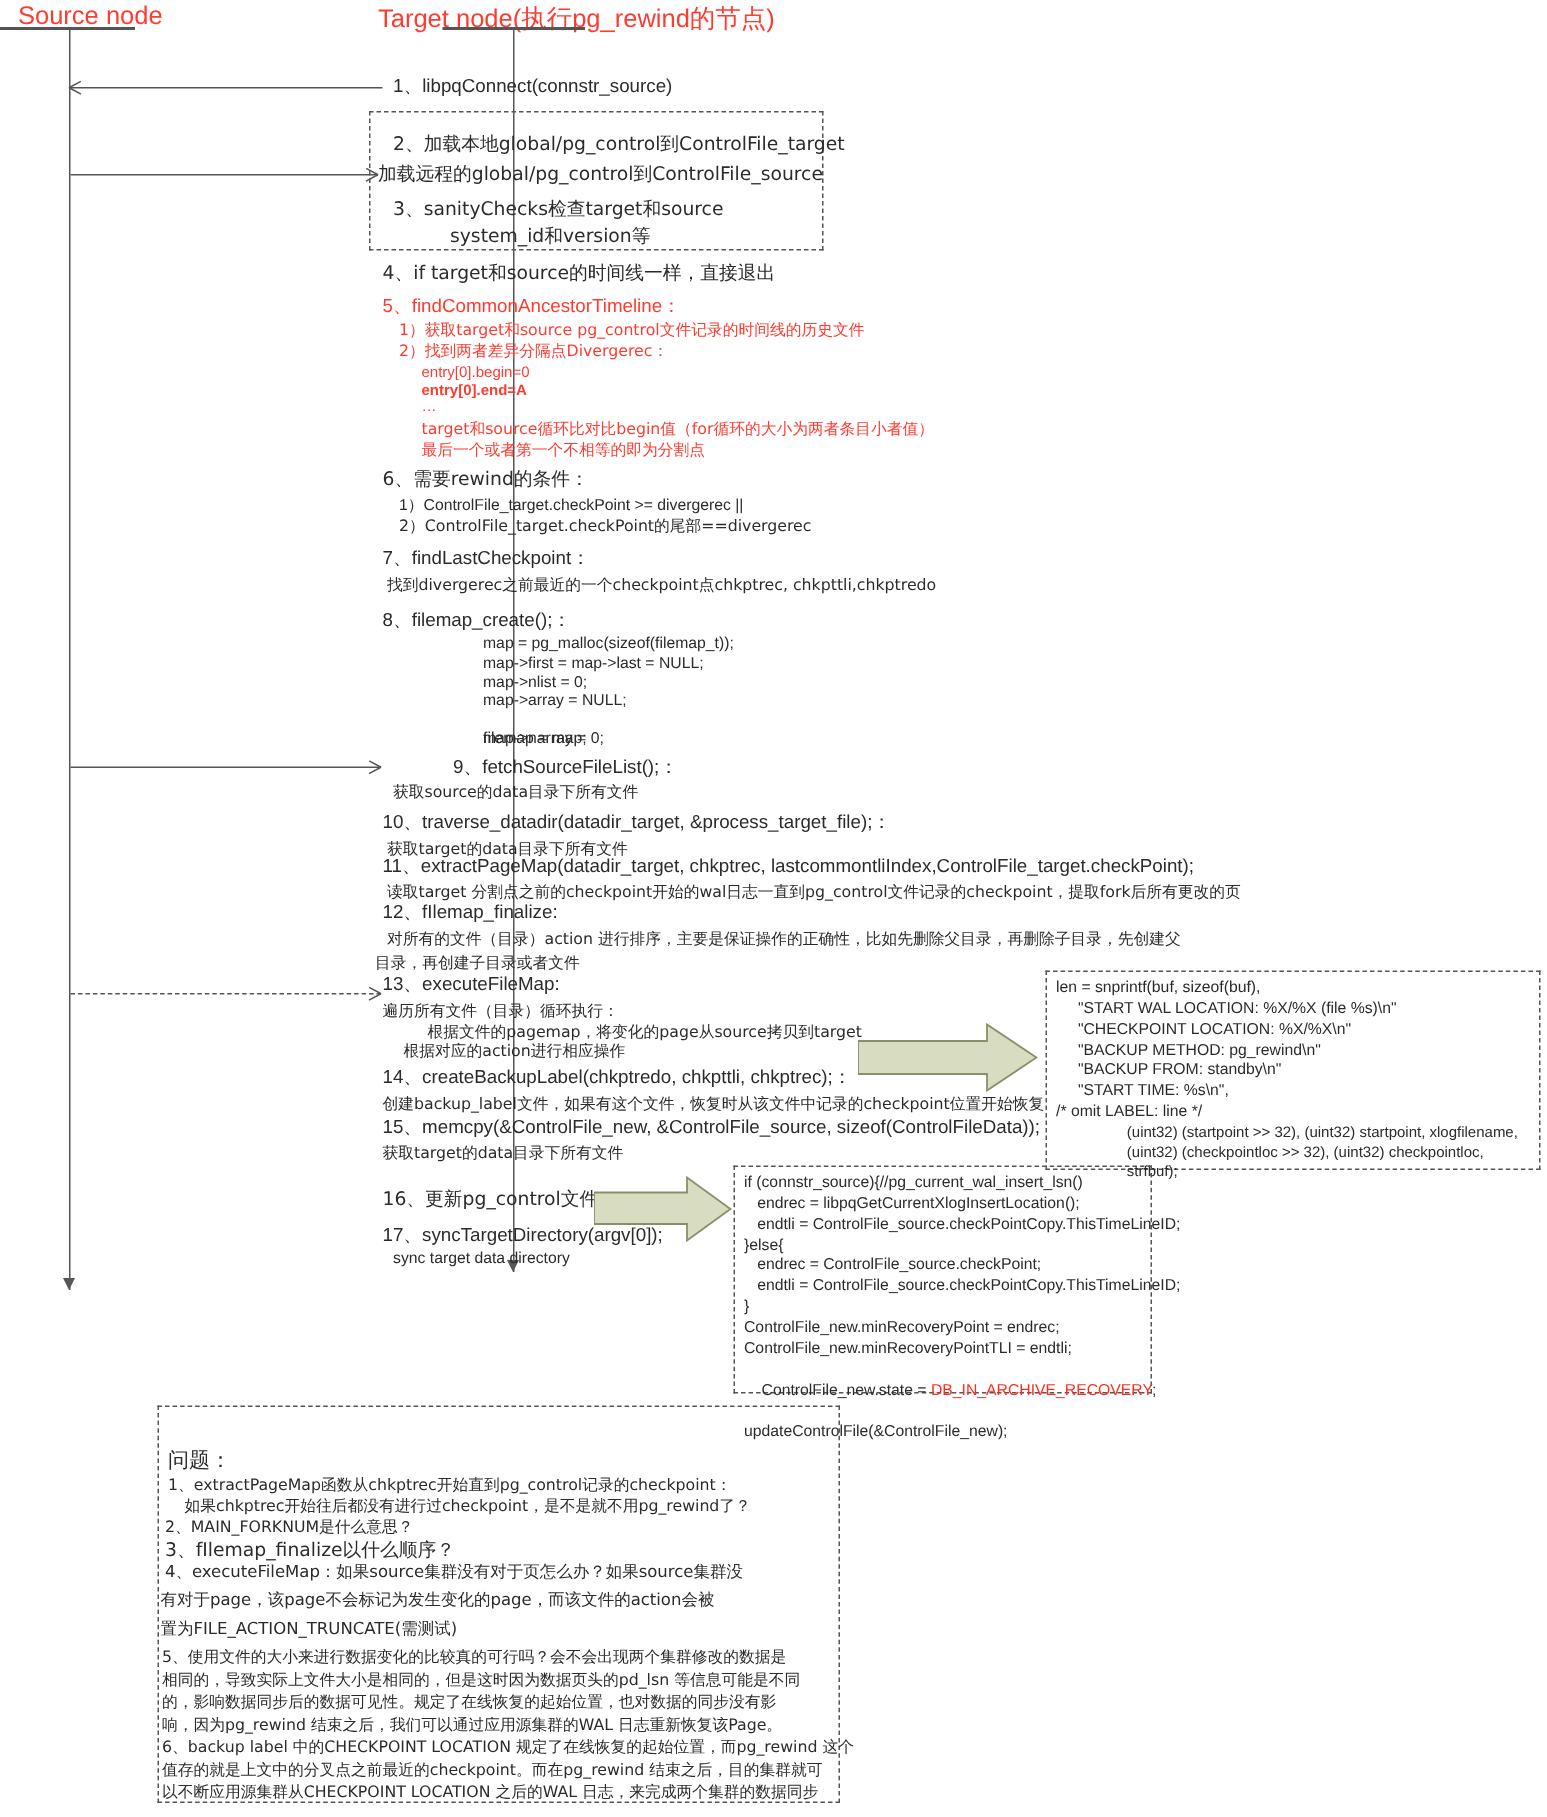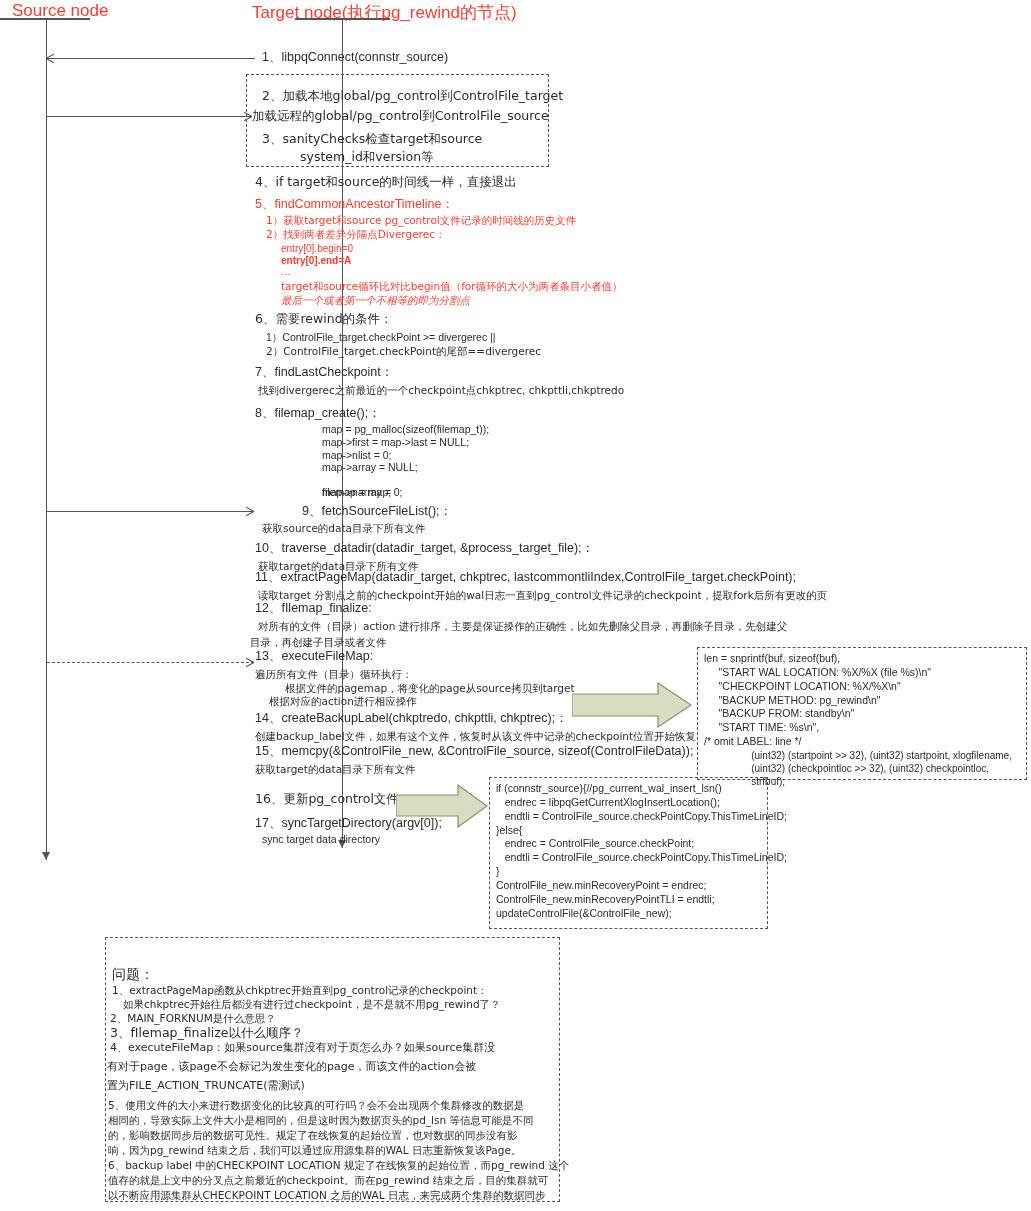--- a/index.html
+++ b/index.html
@@ -97,21 +97,21 @@
 
 <div class="abs step cn" style="left:255px;top:175px;">4、if target和source的时间线一样，直接退出</div>
 
 <div class="abs step red" style="left:255px;top:197px;">5、findCommonAncestorTimeline：</div>
 <div class="abs sub red cn" style="left:266px;top:214px;">1）获取target和source pg_control文件记录的时间线的历史文件</div>
 <div class="abs sub red cn" style="left:266px;top:228px;">2）找到两者差异分隔点Divergerec：</div>
 <div class="abs sub2 red" style="left:281px;top:243px;">entry[0].begin=0</div>
 <div class="abs sub2 red" style="left:281px;top:255px;font-weight:bold;">entry[0].end=A</div>
 <div class="abs sub2 red" style="left:281px;top:266px;">…</div>
 <div class="abs sub red cn" style="left:281px;top:280px;">target和source循环比对比begin值（for循环的大小为两者条目小者值）</div>
-<div class="abs sub red cn" style="left:281px;top:294px;font-style:italic;">最后一个或者第一个不相等的即为分割点</div>
+<div class="abs sub red cn" style="left:281px;top:294px;">最后一个或者第一个不相等的即为分割点</div>
 
 <div class="abs step cn" style="left:255px;top:312px;">6、需要rewind的条件：</div>
 <div class="abs sub" style="left:266px;top:331px;">1）ControlFile_target.checkPoint &gt;= divergerec ||</div>
 <div class="abs sub cn" style="left:266px;top:345px;">2）ControlFile_target.checkPoint的尾部==divergerec</div>
 
 <div class="abs step" style="left:255px;top:365px;">7、findLastCheckpoint：</div>
 <div class="abs sub cn" style="left:258px;top:384px;">找到divergerec之前最近的一个checkpoint点chkptrec, chkpttli,chkptredo</div>
 
 <div class="abs step" style="left:255px;top:406px;">8、filemap_create();：</div>
 <div class="abs sub" style="left:322px;top:423px;">map = pg_malloc(sizeof(filemap_t));</div>
@@ -174,20 +174,23 @@
 <div class="abs codebox" style="left:489px;top:777px;width:279px;height:152px;">
   <div class="codeline">if (connstr_source){//pg_current_wal_insert_lsn()</div>
   <div class="codeline">   endrec = libpqGetCurrentXlogInsertLocation();</div>
   <div class="codeline">   endtli = ControlFile_source.checkPointCopy.ThisTimeLineID;</div>
   <div class="codeline">}else{</div>
   <div class="codeline">   endrec = ControlFile_source.checkPoint;</div>
   <div class="codeline">   endtli = ControlFile_source.checkPointCopy.ThisTimeLineID;</div>
   <div class="codeline">}</div>
   <div class="codeline">ControlFile_new.minRecoveryPoint = endrec;</div>
   <div class="codeline">ControlFile_new.minRecoveryPointTLI = endtli;</div>
+  <div class="codeline">
+    <span>ControlFile_new.state = </span><span class="red-strong">DB_IN_ARCHIVE_RECOVERY</span><span>;</span>
+  </div>
   <div class="codeline">updateControlFile(&amp;ControlFile_new);</div>
 </div>
 
 <div class="abs qbox" style="left:105px;top:937px;width:455px;height:265px;"></div>
 <div class="abs q-title cn" style="left:112px;top:965px;">问题：</div>
 <div class="abs q-sm cn" style="left:112px;top:983px;">1、extractPageMap函数从chkptrec开始直到pg_control记录的checkpoint：</div>
 <div class="abs q-sm cn" style="left:123px;top:997px;">如果chkptrec开始往后都没有进行过checkpoint，是不是就不用pg_rewind了？</div>
 <div class="abs q-sm cn" style="left:110px;top:1011px;">2、MAIN_FORKNUM是什么意思？</div>
 <div class="abs q-md cn" style="left:110px;top:1024px;">3、fIlemap_finalize以什么顺序？</div>
 <div class="abs q-lg cn" style="left:110px;top:1040px;">4、executeFileMap：如果source集群没有对于页怎么办？如果source集群没</div>

